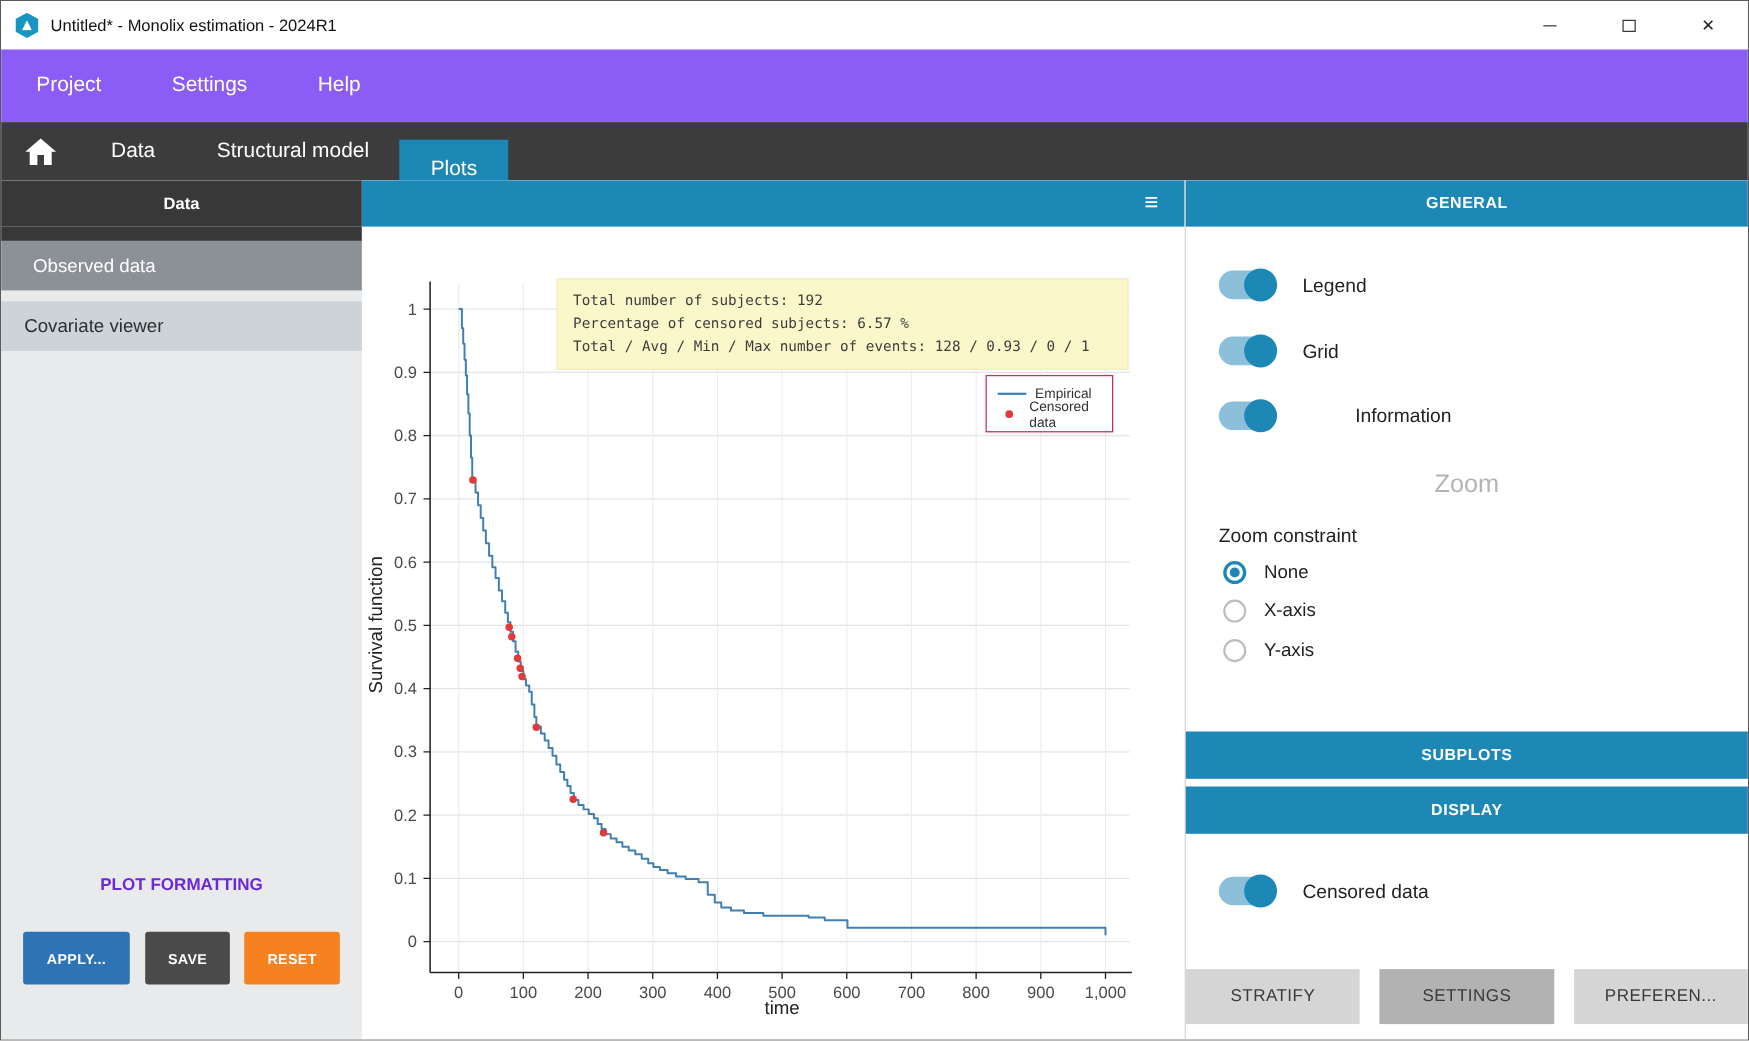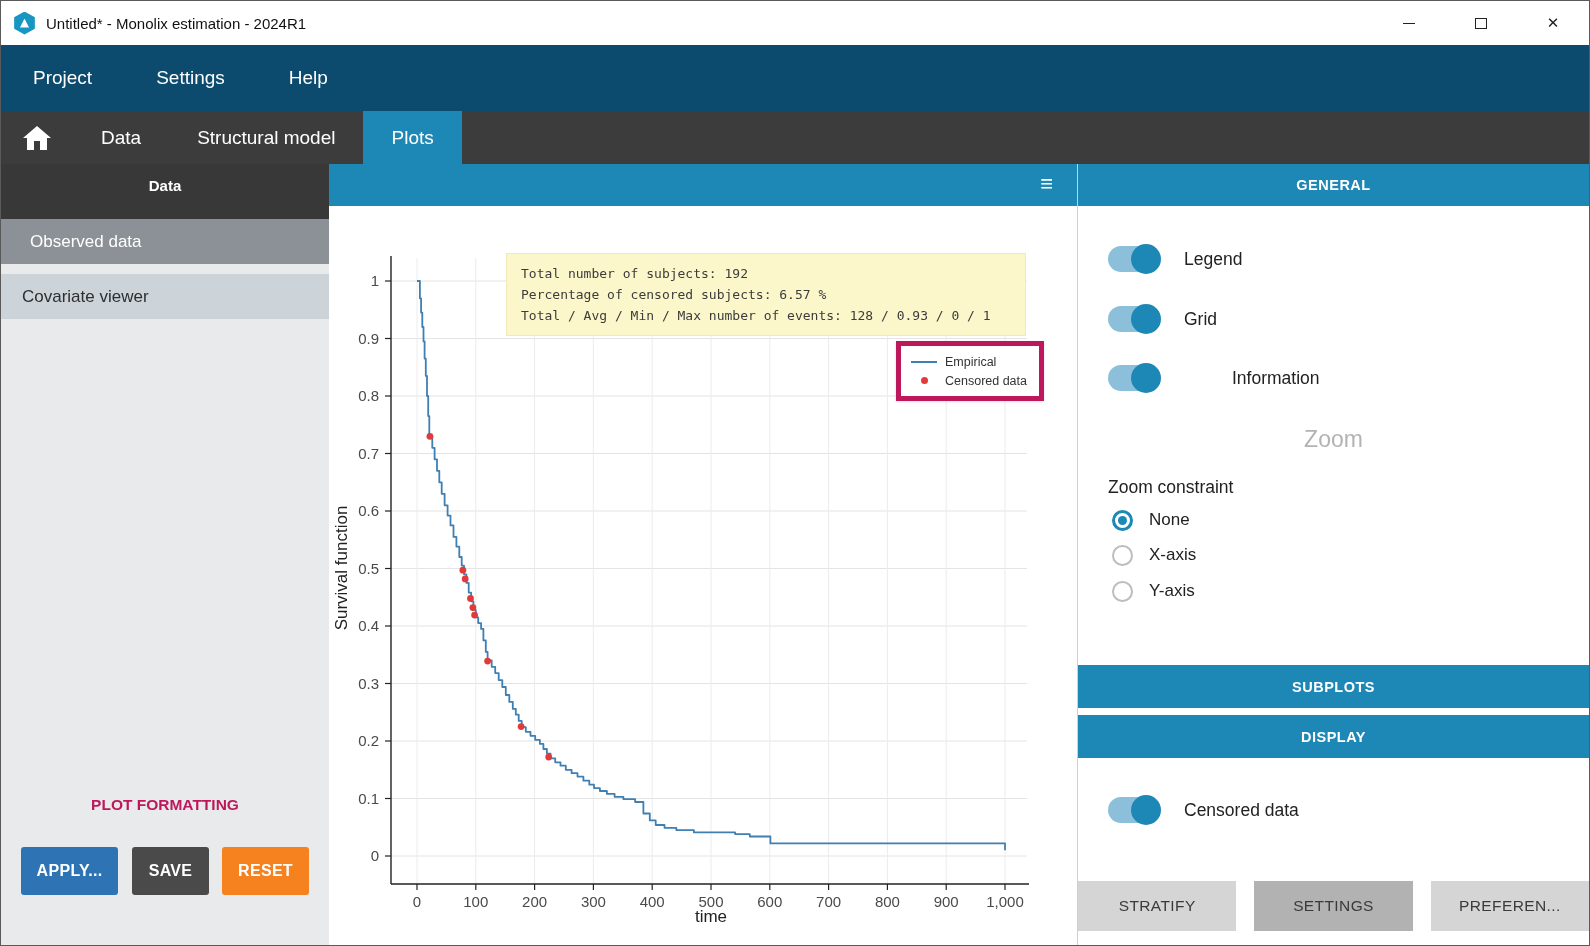--- a/index.html
+++ b/index.html
@@ -10,53 +10,53 @@
   .titlebar { position:absolute; top:0; left:0; right:0; height:44px; background:#ffffff; display:flex; align-items:center; padding-left:12px; }
   .app-icon { width:23px; height:23px; background:#1796c1; clip-path:polygon(50% 0,95% 25%,95% 75%,50% 100%,5% 75%,5% 25%); margin-right:10px; position:relative; }
   .app-icon:after { content:""; position:absolute; left:7px; top:7px; width:9px; height:9px; background:#fff; clip-path:polygon(0 100%,50% 0,100% 100%); }
   .title { font-size:15px; color:#111; }
   .win-controls { margin-left:auto; display:flex; height:100%; }
   .win-btn { width:72px; height:100%; display:flex; align-items:center; justify-content:center; color:#222; font-size:15px; cursor:default; }
   .dash-glyph { display:block; width:12px; border-top:1.6px solid #222; }
   .max-glyph { display:block; width:12px; height:11px; border:1.4px solid #222; }
 
   
-  .menubar { position:absolute; top:44px; left:0; right:0; height:66px; background:#0c4a6e; display:flex; align-items:center; }
+  .menubar { position:absolute; top:44px; left:0; right:0; height:66px; background:#8b5cf6; display:flex; align-items:center; }
   .menu-item { color:#fff; font-size:19px; padding:0 32px; height:100%; display:flex; align-items:center; cursor:default; }
 
   
   .tabbar { position:absolute; top:110px; left:0; right:0; height:53px; background:#3c3c3c; display:flex; }
   .home-tab { width:72px; height:100%; display:flex; align-items:center; justify-content:center; cursor:default; }
   .tab { color:#fff; font-size:19px; padding:0 28px; height:100%; display:flex; align-items:center; cursor:default; }
-  .tab.active { background:#1d87b5; }
+  .tab.active { background:#1d87b5;margin-top:16px; }
 
   
   .sidebar { position:absolute; top:163px; left:0; width:328px; bottom:0; background:#e8eaec; }
   .sidebar-header { height:42px; background:#383838; color:#fff; font-weight:bold; font-size:15px; display:flex; align-items:center; justify-content:center; }
   .sidebar-spacer { height:13px; background:#383838; }
   .sidebar-item { height:45px; display:flex; align-items:center; padding-left:21px; font-size:17px; cursor:default; }
   .sidebar-item.selected { background:#8b9196; color:#fff; margin-bottom:10px;padding-left:29px; }
   .sidebar-item.alt { background:#ccd4da; color:#2e2e2e; }
-  .pf-title { position:absolute; top:632px; left:0; width:100%; text-align:center; font-weight:bold; font-size:15.5px; color:#be185d; }
-  .btn { position:absolute; top:683px; height:48px; border:none; border-radius:3px; color:#fff; font-weight:bold; font-size:16px; letter-spacing:.3px; font-family:inherit; cursor:default; }
+  .pf-title { position:absolute; top:632px; left:0; width:100%; text-align:center; font-weight:bold; font-size:15.5px; color:#6d28d9; }
+  .btn { position:absolute; top:683px; height:48px; border:none; border-radius:3px; color:#fff; font-weight:bold; font-size:13px; letter-spacing:.3px; font-family:inherit; cursor:default; }
   .btn.apply { left:20px; width:97px; background:#2e74b5; }
   .btn.save  { left:131px; width:77px; background:#4a4a4a; }
   .btn.reset { left:221px; width:87px; background:#f5821f; }
 
   
   .plot-panel { position:absolute; top:163px; left:328px; width:748px; bottom:0; background:#fff; }
   .plot-header { height:42px; background:#1d87b5; position:relative; }
   .burger { position:absolute; right:24px; top:7px; color:#fff; font-size:22px; cursor:default; }
   .chart-region { position:absolute; top:42px; left:0; right:0; bottom:0; }
   #chart-svg { position:absolute; inset:0; width:748px; height:741px; }
   #chart-svg text { font-family:"Liberation Sans","DejaVu Sans",sans-serif; }
   #chart-svg .tick { font-size:15px; fill:#4a4a4a; }
   #chart-svg .axis-label { font-size:17px; fill:#222; }
   .info-box { position:absolute; left:177px; top:47px; width:520px; background:#fbf7cb; border:1px solid #efeab8; padding:9px 14px; font-family:"DejaVu Sans Mono","Liberation Mono",monospace; font-size:13px; line-height:21px; color:#3c3c3c; }
-  .legend { position:absolute; left:567px; top:135px; width:148px; background:#fff; border:5px solid #be185d; box-shadow:0 1px 3px rgba(0,0,0,.12); padding:6px 10px; }
+  .legend { position:absolute; left:567px; top:135px; width:116px; background:#fff; border:1px solid #be185d; box-shadow:0 1px 3px rgba(0,0,0,.12); padding:6px 10px; }
   .legend-row { display:flex; align-items:center; height:19px; }
   .lg-line { width:26px; border-top:2.5px solid #3f7fb2; margin-right:8px; }
   .lg-dot { width:26px; display:flex; justify-content:center; margin-right:8px; }
   .lg-dot:before { content:""; width:7px; height:7px; border-radius:50%; background:#e03a3a; }
   .lg-label { font-size:12.5px; color:#333; }
 
   
   .right-panel { position:absolute; top:163px; left:1076px; right:0; bottom:0; background:#fff; border-left:1px solid #cfcfcf; }
   .panel-header { position:absolute; left:0; right:0; height:42px; background:#1d87b5; color:#fff; font-weight:bold; font-size:14.5px; letter-spacing:.5px; display:flex; align-items:center; justify-content:center; cursor:default; }
   .panel-header.sub { height:43px; }

